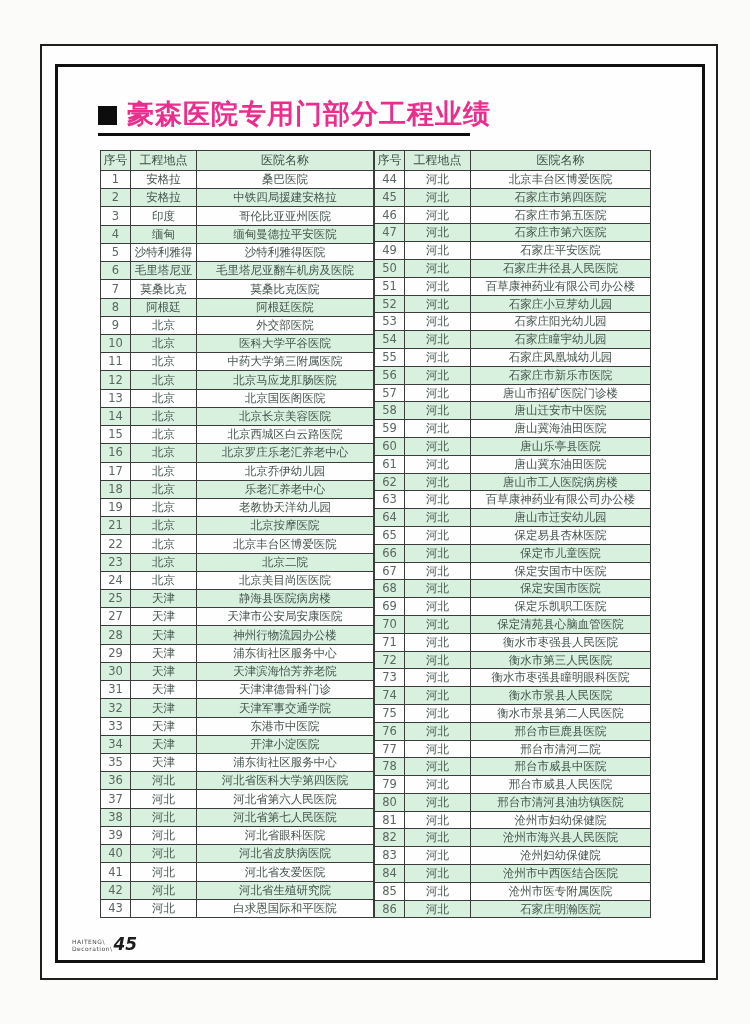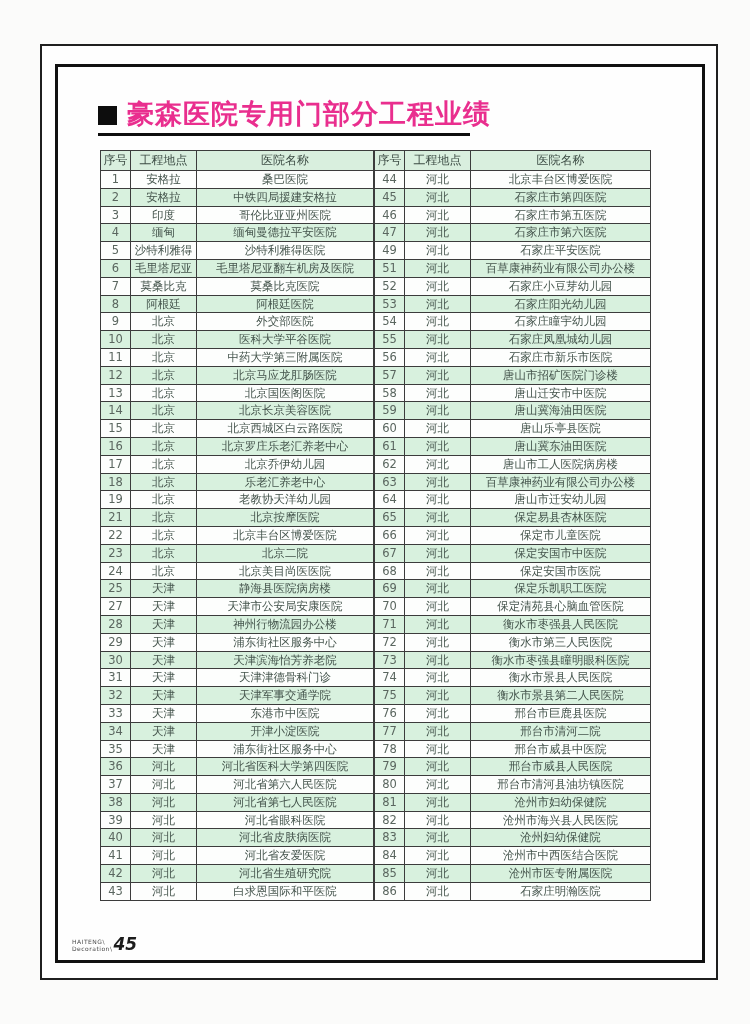--- a/index.html
+++ b/index.html
@@ -354,20 +354,25 @@
           <td class="idx">47</td>
           <td>河北</td>
           <td>石家庄市第六医院</td>
         </tr>
         <tr>
           <td class="idx">49</td>
           <td>河北</td>
           <td>石家庄平安医院</td>
         </tr>
         <tr>
+          <td class="idx">50</td>
+          <td>河北</td>
+          <td>石家庄井径县人民医院</td>
+        </tr>
+        <tr>
           <td class="idx">51</td>
           <td>河北</td>
           <td>百草康神药业有限公司办公楼</td>
         </tr>
         <tr>
           <td class="idx">52</td>
           <td>河北</td>
           <td>石家庄小豆芽幼儿园</td>
         </tr>
         <tr>

